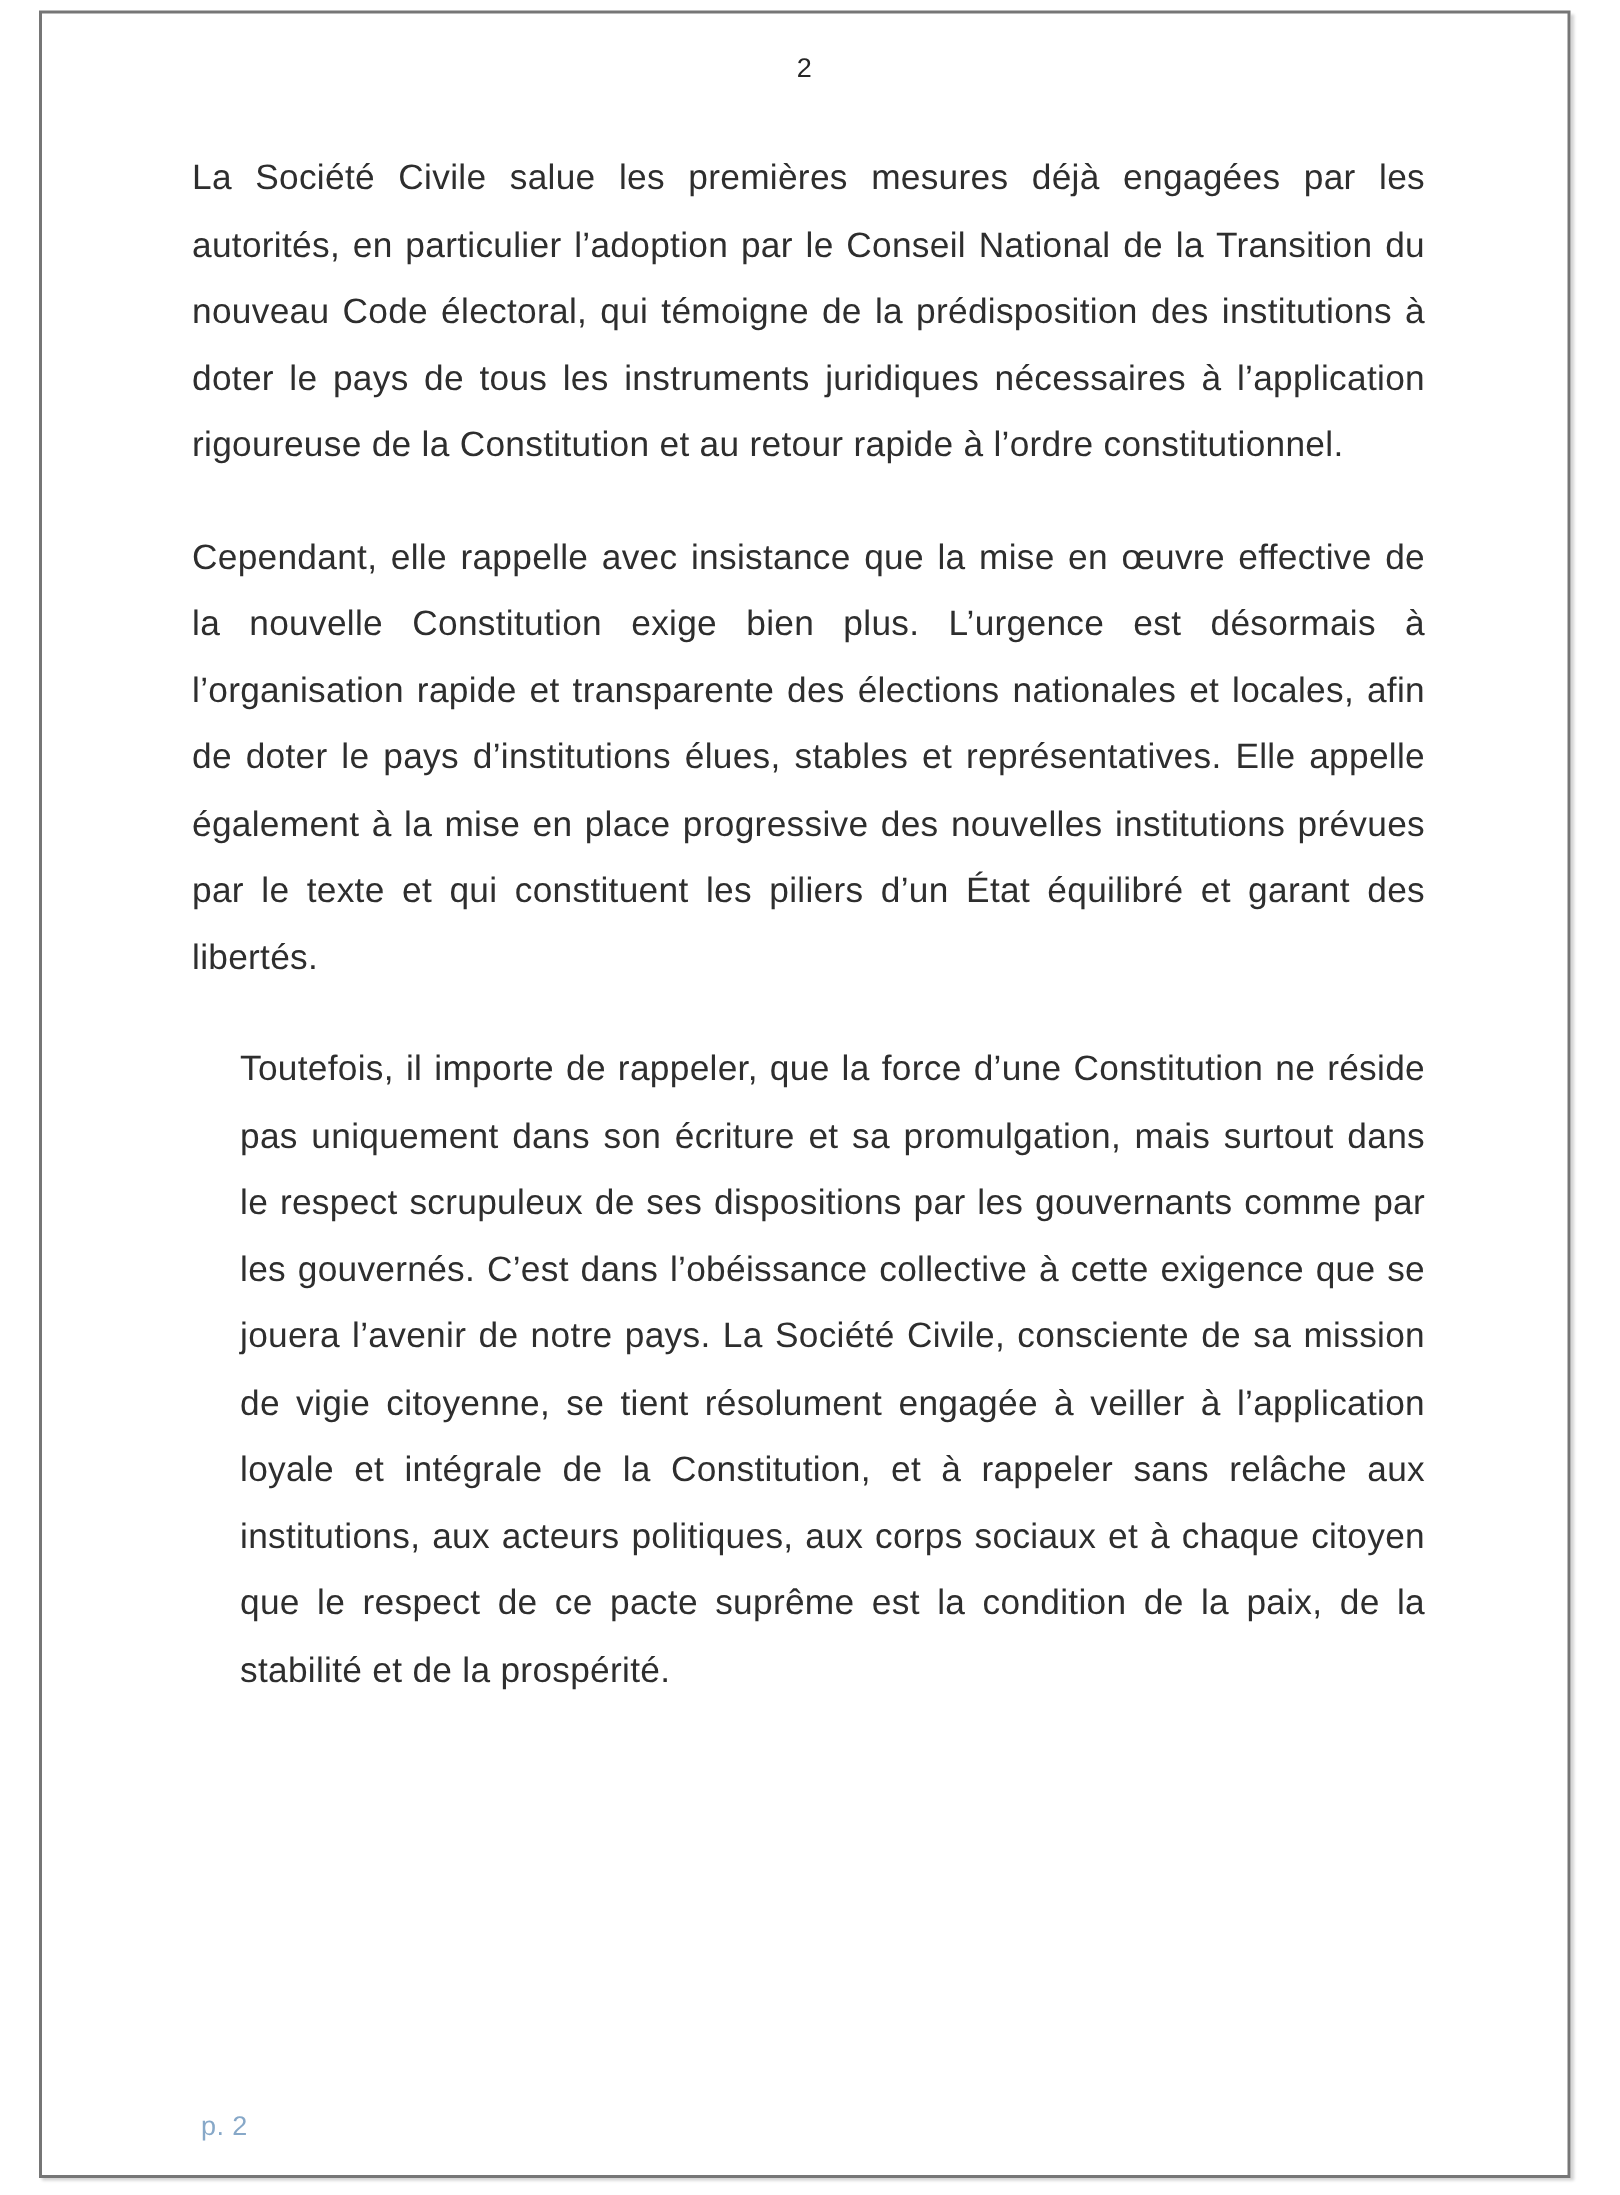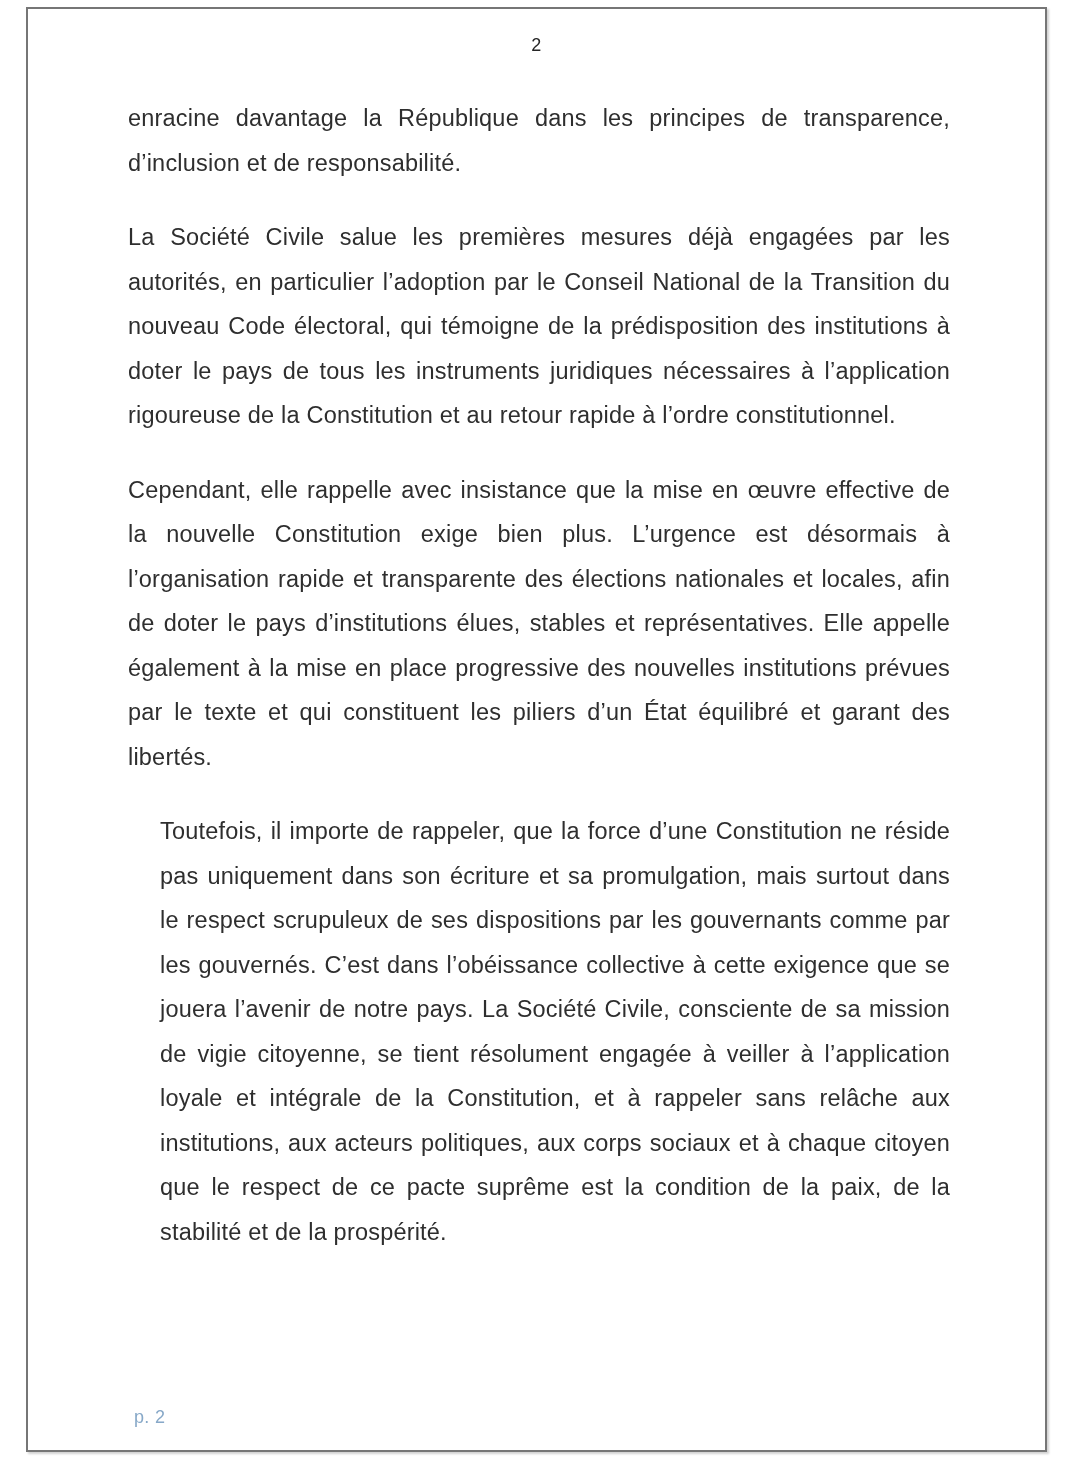--- a/index.html
+++ b/index.html
@@ -54,21 +54,20 @@
   }
 </style>
 </head>
 <body>
 
 <div class="page">
 
   <div class="page-number">2</div>
 
   <div class="body-text">
-    <p>enracine davantage la République dans les principes de transparence, d’inclusion et de responsabilité.</p>
     <p>La Société Civile salue les premières mesures déjà engagées par les autorités, en particulier l’adoption par le Conseil National de la Transition du nouveau Code électoral, qui témoigne de la prédisposition des institutions à doter le pays de tous les instruments juridiques nécessaires à l’application rigoureuse de la Constitution et au retour rapide à l’ordre constitutionnel.</p>
     <p>Cependant, elle rappelle avec insistance que la mise en œuvre effective de la nouvelle Constitution exige bien plus. L’urgence est désormais à l’organisation rapide et transparente des élections nationales et locales, afin de doter le pays d’institutions élues, stables et représentatives. Elle appelle également à la mise en place progressive des nouvelles institutions prévues par le texte et qui constituent les piliers d’un État équilibré et garant des libertés.</p>
     <p>Toutefois, il importe de rappeler, que la force d’une Constitution ne réside pas uniquement dans son écriture et sa promulgation, mais surtout dans le respect scrupuleux de ses dispositions par les gouvernants comme par les gouvernés. C’est dans l’obéissance collective à cette exigence que se jouera l’avenir de notre pays. La Société Civile, consciente de sa mission de vigie citoyenne, se tient résolument engagée à veiller à l’application loyale et intégrale de la Constitution, et à rappeler sans relâche aux institutions, aux acteurs politiques, aux corps sociaux et à chaque citoyen que le respect de ce pacte suprême est la condition de la paix, de la stabilité et de la prospérité.</p>
   </div>
 
   <div class="footer">p. 2</div>
 
 </div>
 
 </body></html>

